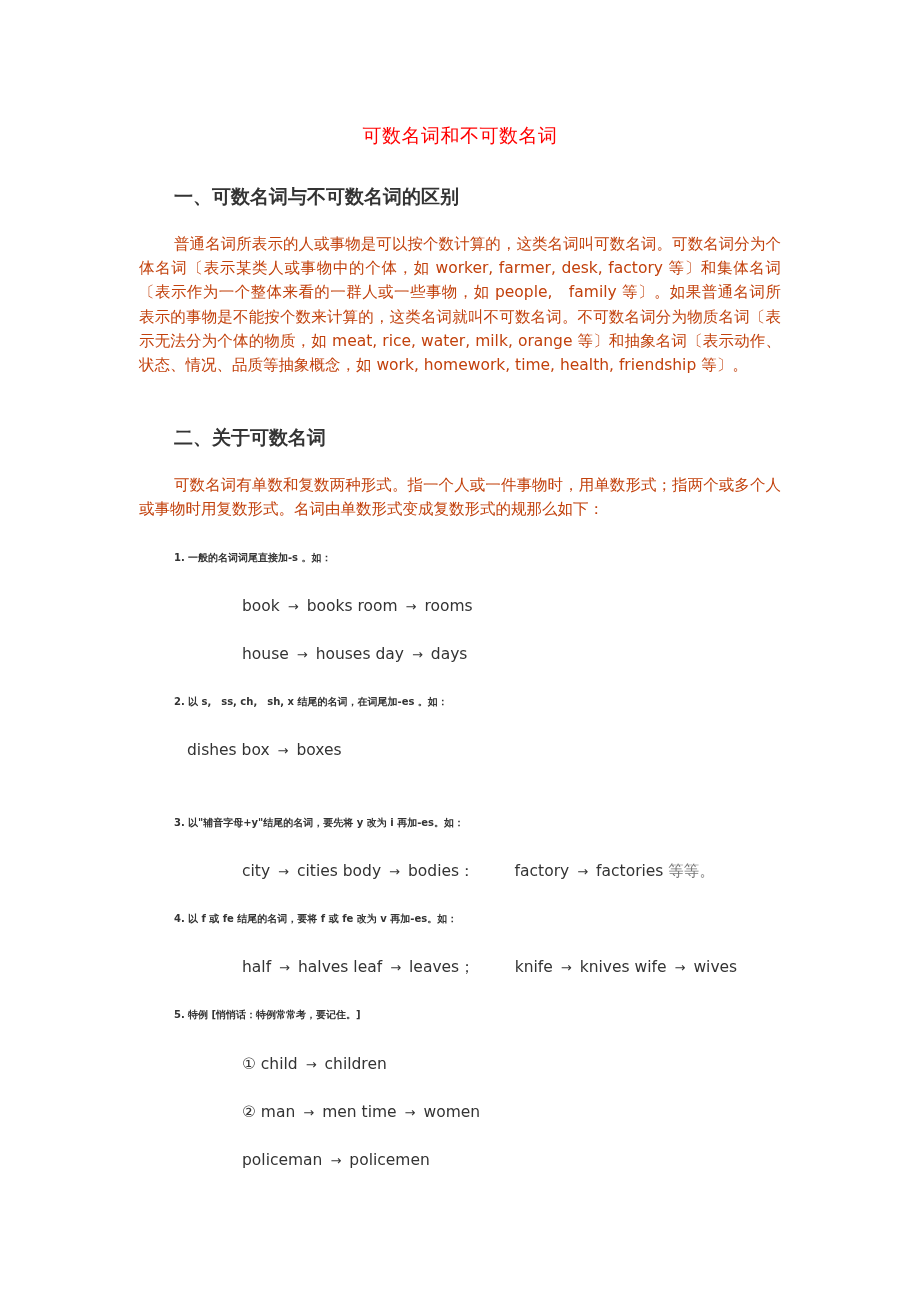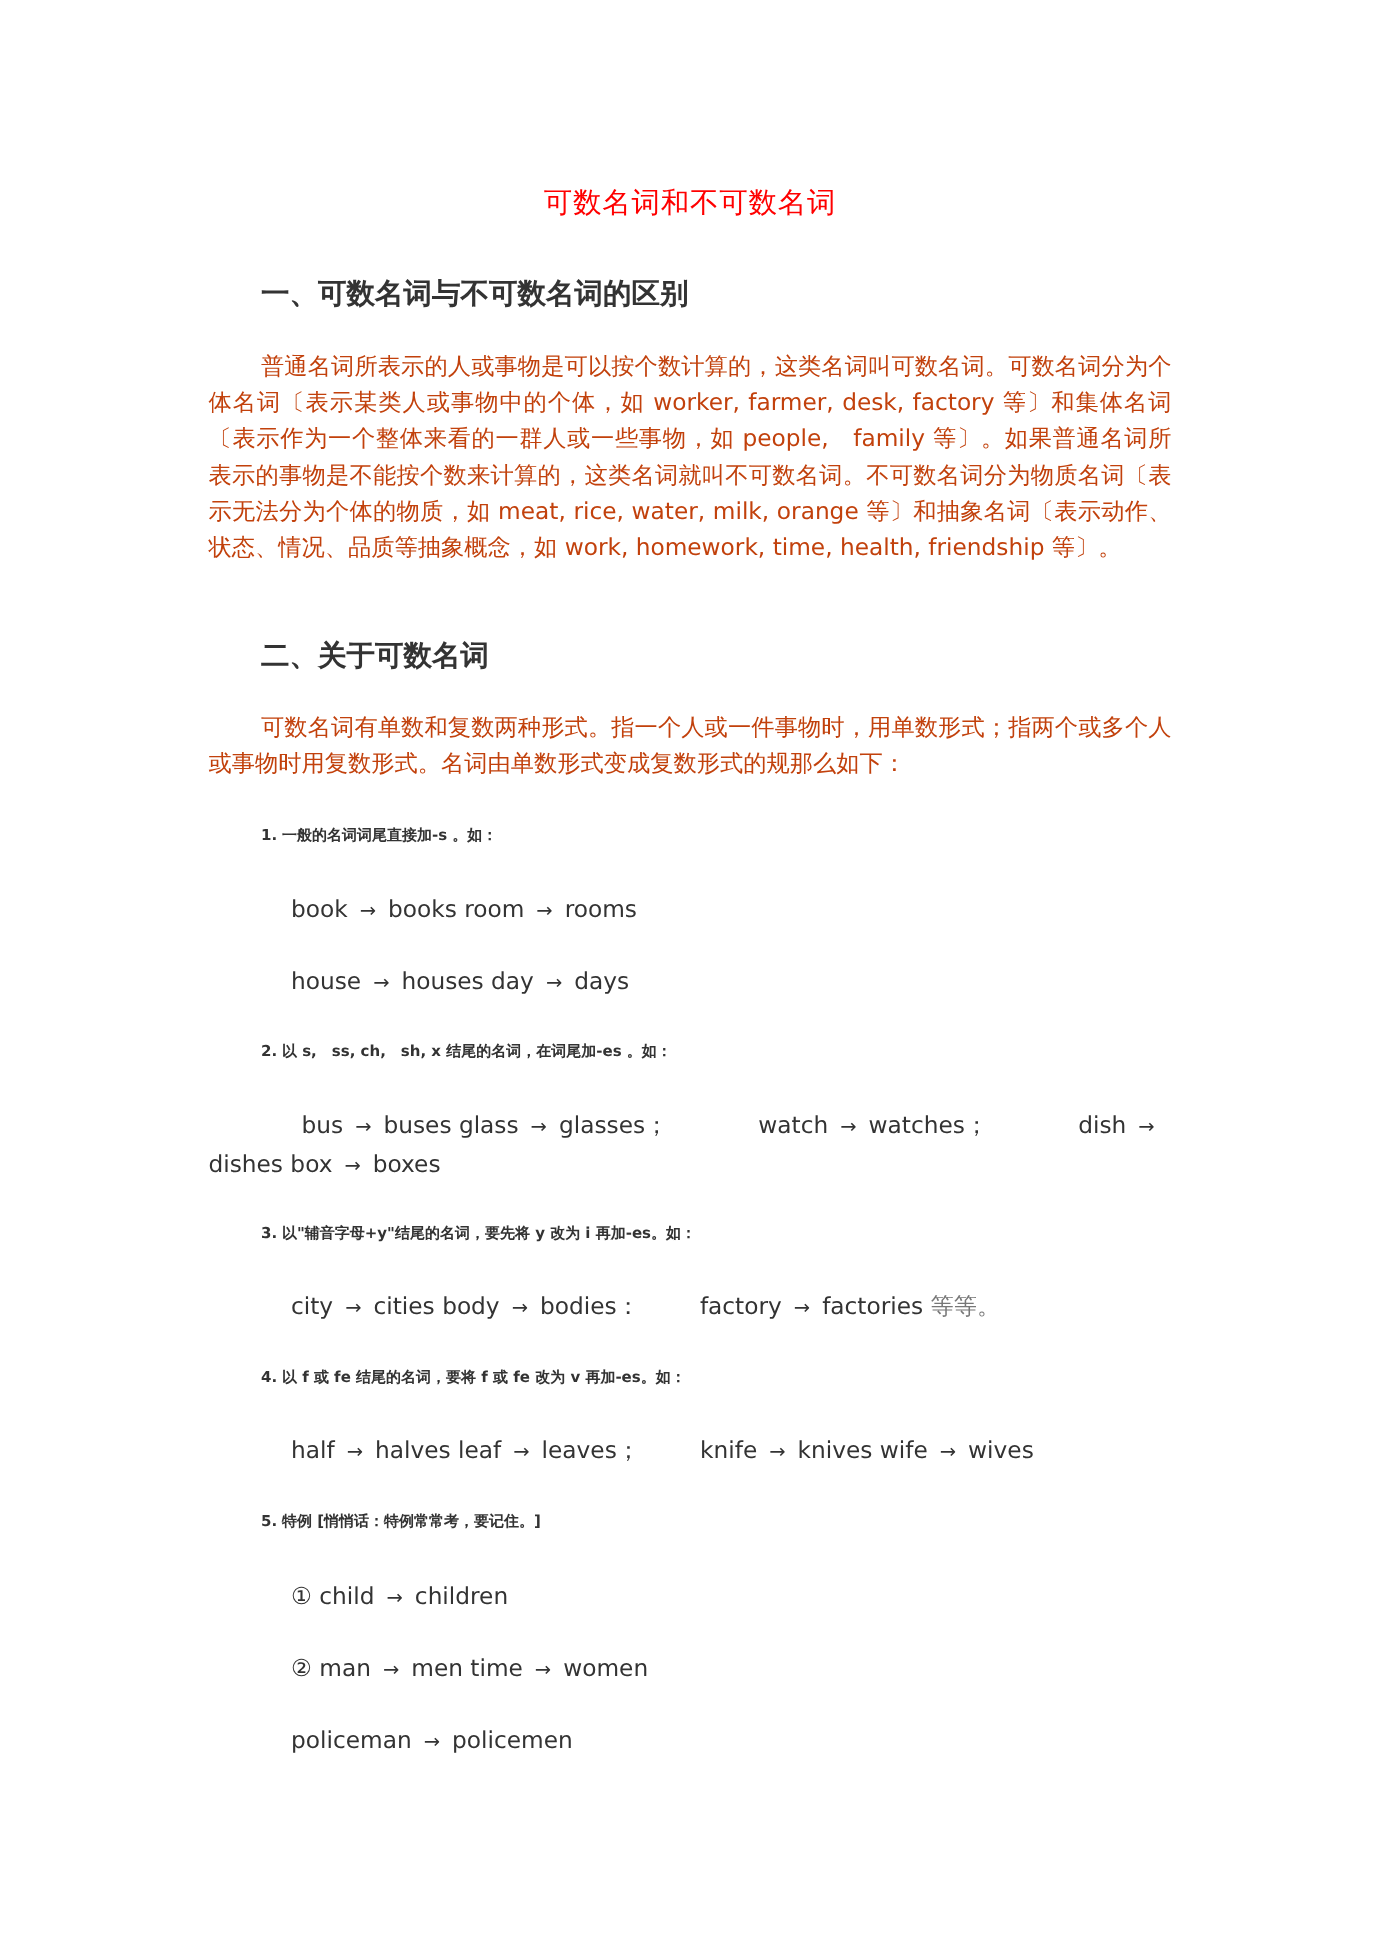--- a/index.html
+++ b/index.html
@@ -55,20 +55,21 @@
     .rule {
       padding-left: 35px;
       color: #333333;
       font-size: 10px;
     }
     .rule b { font-weight: bold; }
     .example {
       padding-left: 55px;
       color: #333333;
       white-space: nowrap;
+      margin-left: 48px;
     }
     .arrow {
       display: inline-block;
       margin: 0 8px;
       font-size: 13px;
       color: #333333;
     }
     .muted {
       color: #777777;
     }
@@ -97,23 +98,20 @@
   </div>
   <div class="block example" style="top:642px;">
     <span>house</span><span class="arrow">→</span><span>houses day</span><span class="arrow">→</span><span>days</span>
   </div>
 
   <div class="block rule" style="top:690px;">
     <b>2.</b>
     <b>以 s,　ss, ch,　sh, x 结尾的名词，在词尾加-es 。如：</b>
   </div>
   <div class="block example" style="top:738px; padding-left:0; white-space:normal;">
-    <div style="padding-left:62px; white-space:nowrap;">
-      <span>bus</span><span class="arrow">→</span><span>buses glass</span><span class="arrow">→</span><span>glasses；</span><span class="gap"></span><span class="gap-sm"></span><span>watch</span><span class="arrow">→</span><span>watches；</span><span class="gap"></span><span class="gap-sm"></span><span>dish</span><span class="arrow">→</span>
-    </div>
     <div style="white-space:nowrap;">
       <span>dishes box</span><span class="arrow">→</span><span>boxes</span>
     </div>
   </div>
 
   <div class="block rule" style="top:811px;">
     <b>3.</b>
     <b>以"辅音字母+y"结尾的名词，要先将 y 改为 i 再加-es。如：</b>
   </div>
   <div class="block example" style="top:859px;">

